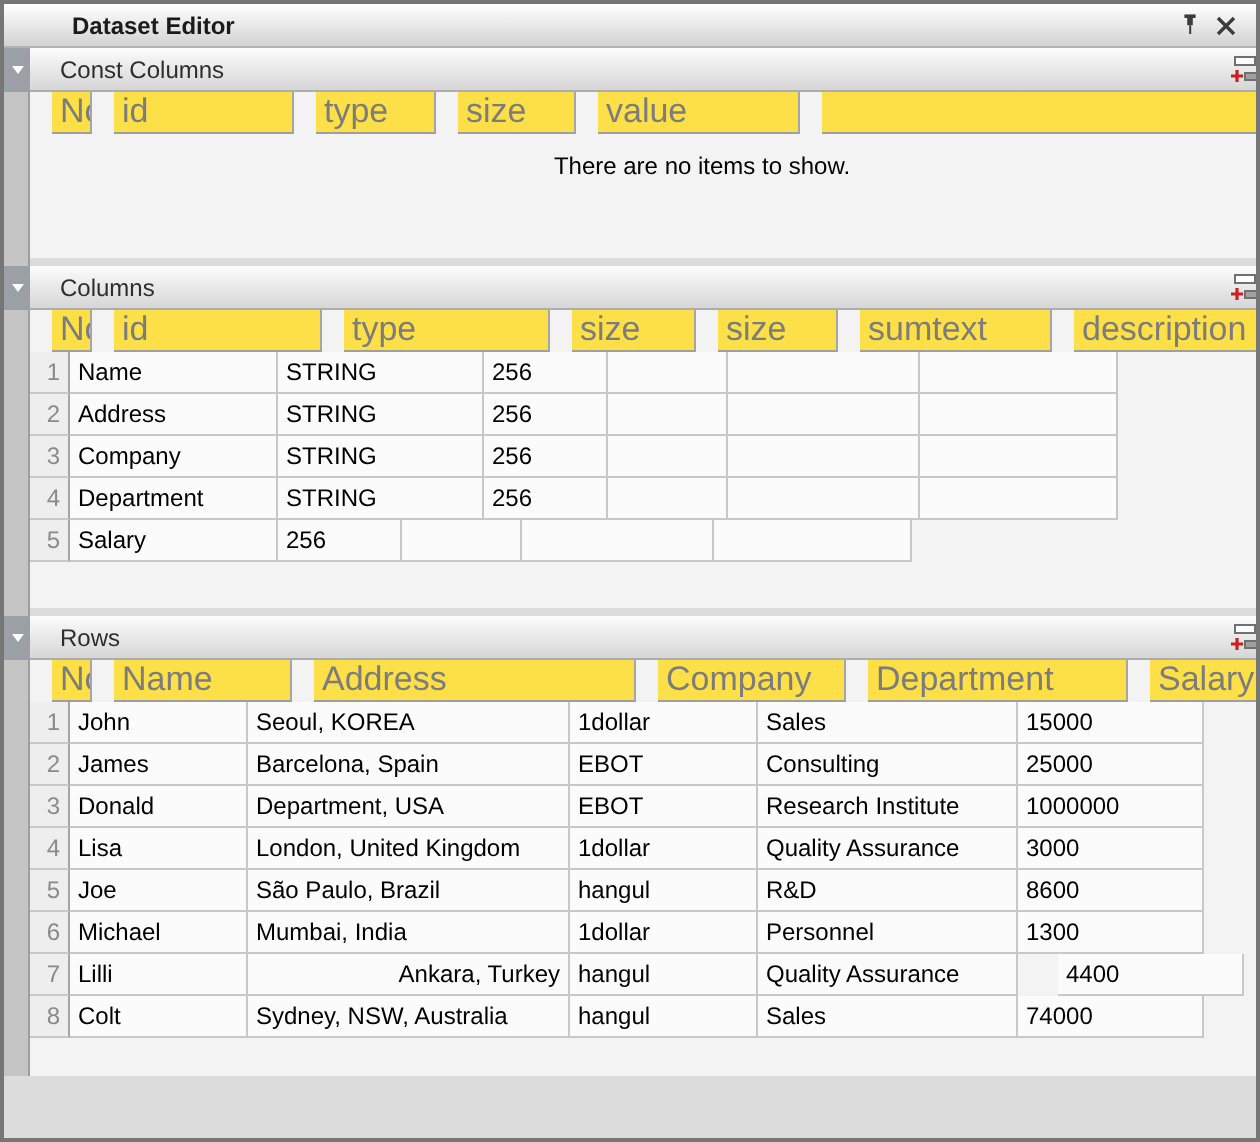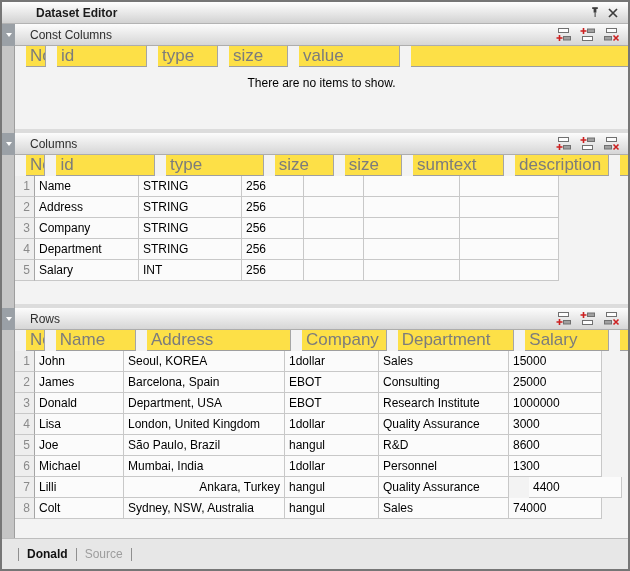--- a/index.html
+++ b/index.html
@@ -5,21 +5,21 @@
   * { margin:0; padding:0; box-sizing:border-box; }
   body { font-family:"Liberation Sans", sans-serif; background:#ffffff; }
   .window { width:630px; height:571px; border:2px solid #767676; background:#dcdcdc; display:flex; flex-direction:column; overflow:hidden; }
 
   
   .titlebar { height:22px; flex:0 0 22px; background:linear-gradient(#ffffff,#d2d2d2); border-bottom:1px solid #b3b3b3; display:flex; align-items:center; padding:0 6px 0 9px; }
   .titlebar .title { font-size:12px; font-weight:bold; color:#1b1b1b; flex:1;padding-left:25px; }
   .tb-btn { width:18px; height:18px; display:flex; align-items:center; justify-content:center; cursor:default; }
 
   
-  .client { flex:1; position:relative; background:#dcdcdc; display:flex; flex-direction:column; }
+  .client { flex:1; position:relative; background:#dcdcdc; display:flex; flex-direction:row; }
   .gutter { position:absolute; left:0; top:0; width:13px; height:514px; background:#c5c5c5; border-right:1px solid #9e9e9e; }
   .sections { flex:0 0 514px; position:relative; }
 
   .section { margin-left:13px; background:#f3f3f3; position:relative; }
   .section.s0 { height:105px; margin-bottom:4px; }
   .section.s1 { height:171px; margin-bottom:4px; }
   .section.s2 { height:230px; }
 
   .sec-header { height:22px; background:linear-gradient(#fcfcfc,#d6d6d6); border-bottom:1px solid #adadad; display:flex; align-items:center; position:relative; padding-left:15px; }
   .sec-title { font-size:12px; color:#2e2e2e; flex:1; }
@@ -185,21 +185,20 @@
               <div class="cell" style="width: 104px;">Department</div>
               <div class="cell" style="width: 103px;">STRING</div>
               <div class="cell" style="width: 62px;">256</div>
               <div class="cell" style="width: 60px;"></div>
               <div class="cell" style="width: 96px;"></div>
               <div class="cell" style="width: 99px;"></div>
             </div>
             <div class="trow">
               <div class="cell nocol" style="width: 20px;">5</div>
               <div class="cell" style="width: 104px;">Salary</div>
-              <div class="cell" style="width: 103px;">INT</div>
               <div class="cell" style="width: 62px;">256</div>
               <div class="cell" style="width: 60px;"></div>
               <div class="cell" style="width: 96px;"></div>
               <div class="cell" style="width: 99px;"></div>
             </div>
           </div>
       </div>
 
       <div class="section s2">
         <div class="sec-header">

